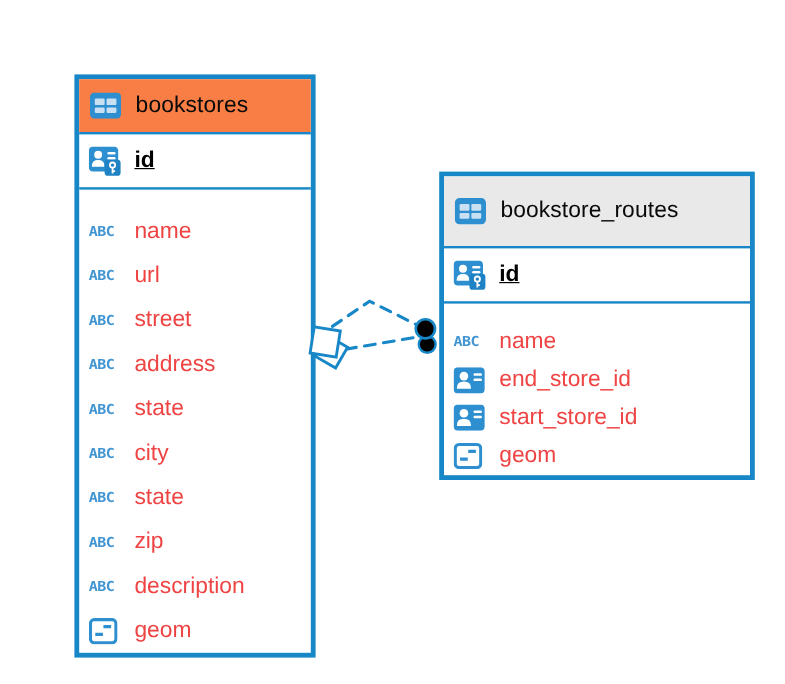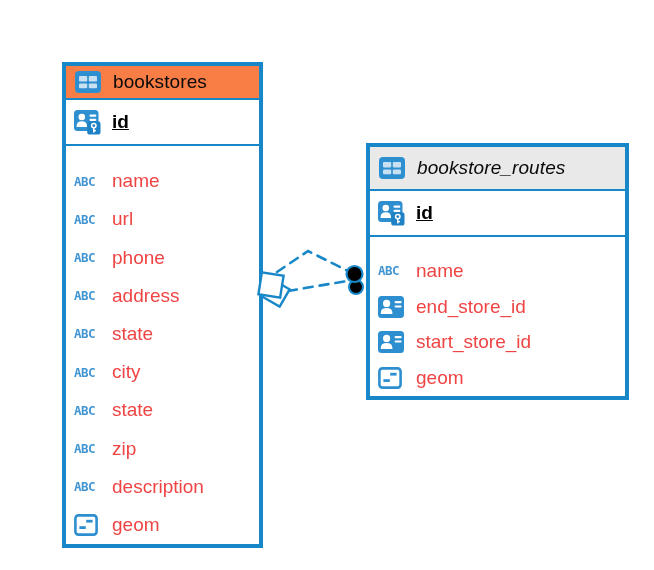--- a/index.html
+++ b/index.html
@@ -22,22 +22,22 @@
   #table-bookstores { left: 62px; top: 62px; width: 201px; height: 486px; }
   #table-routes     { left: 366px; top: 143px; width: 263px; height: 257px; }
 
   .table-header {
     display: flex;
     align-items: center;
     gap: 8px;
     padding-left: 9px;
     flex: 0 0 auto;
   }
-  #table-bookstores .table-header { height: 32px; background: #f87e45; }
-  #table-routes     .table-header { height: 42px; background: #e9e9e9; font-style: italic; }
+  #table-bookstores .table-header { height: 44px; background: #f87e45; }
+  #table-routes     .table-header { height: 58px; background: #e9e9e9; }
 
   .table-title {
     font-size: 19px;
     color: #0a0a0a;
     letter-spacing: 0.1px;
     white-space: nowrap;
   }
 
   .divider { height: 2px; background: #1787c8; flex: 0 0 auto; }
 
@@ -161,21 +161,21 @@
       <div class="field-row">
         <span class="icon-slot">
             <span class="abc-glyph">ABC</span>
           </span>
         <span class="field-name">url</span>
       </div>
       <div class="field-row">
         <span class="icon-slot">
             <span class="abc-glyph">ABC</span>
           </span>
-        <span class="field-name">phone</span>
+        <span class="field-name">street</span>
       </div>
       <div class="field-row">
         <span class="icon-slot">
             <span class="abc-glyph">ABC</span>
           </span>
         <span class="field-name">address</span>
       </div>
       <div class="field-row">
         <span class="icon-slot">
             <span class="abc-glyph">ABC</span>

